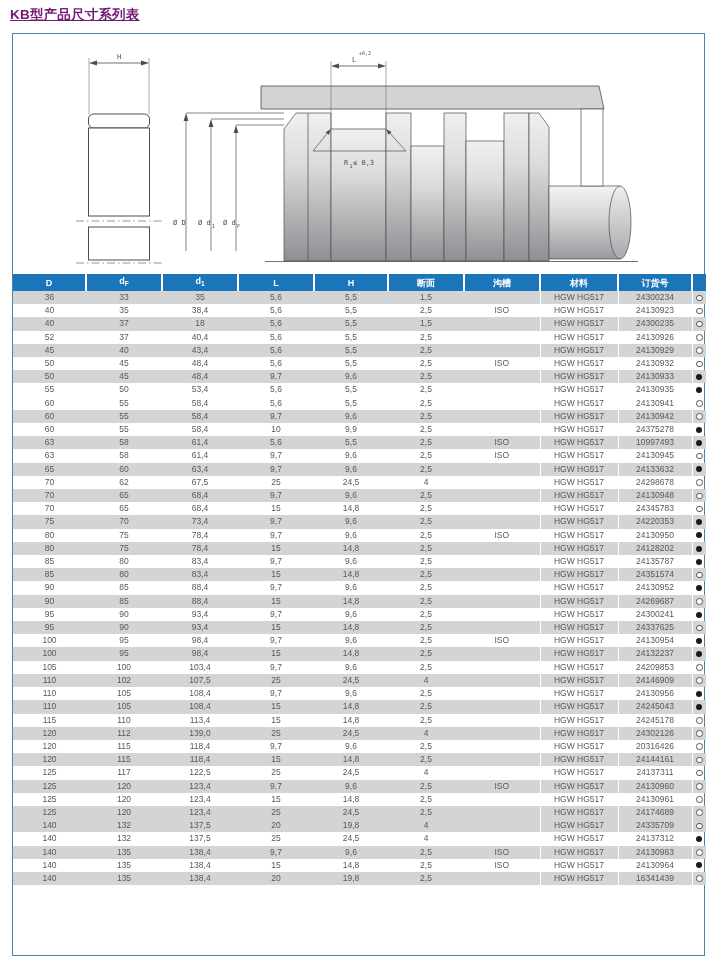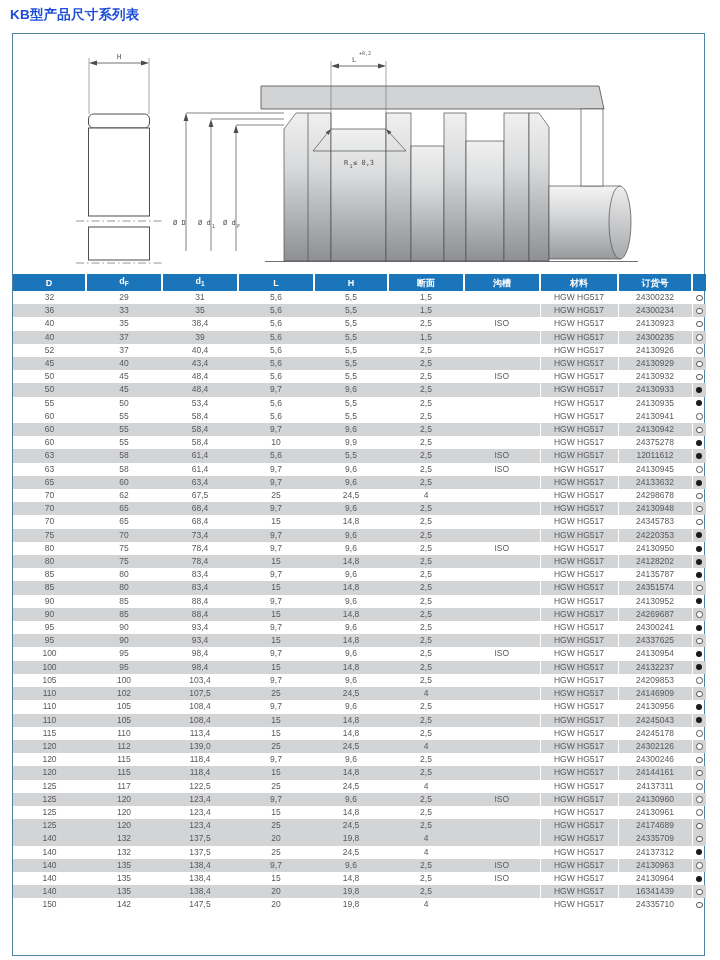--- a/index.html
+++ b/index.html
@@ -1,17 +1,17 @@
 <!DOCTYPE html>
 <html><head>
 <meta charset="utf-8">
 <style>
   html,body{margin:0;padding:0;width:720px;height:960px;overflow:hidden;background:#fff;
     font-family:"Liberation Sans",sans-serif;position:relative;}
-  .page-title{position:absolute;left:10px;top:6px;font-size:13.5px;font-weight:bold;color:#1d4ed8;letter-spacing:.2px;}
+  .page-title{position:absolute;left:10px;top:6px;font-size:13.5px;font-weight:bold;color:#701a75;letter-spacing:.2px;text-decoration:underline;}
   .content-box{position:absolute;left:12px;top:33px;width:693px;height:923px;border:1px solid #4d82a0;background:#fff;box-sizing:border-box;}
   .drawing-wrap{width:691px;height:240px;}
   table.dim-table{border-collapse:collapse;table-layout:fixed;width:691px;}
   .dim-table th{background:#1b75bb;color:#fff;font-size:9px;font-weight:bold;height:14px;padding:0;
     text-align:center;border-right:2px solid #fff;line-height:14px;}
   .dim-table th:last-child{border-right:none;}
   .dim-table td{font-size:8.5px;color:#58595b;height:13.2px;line-height:13.2px;text-align:center;padding:0;
     white-space:nowrap;overflow:hidden;}
   .dim-table tr.alt td{background:#d3d4d5;}
   .dim-table td:nth-child(8),.dim-table td:nth-child(9),.dim-table td:nth-child(10){border-left:1px solid #fff;}
@@ -152,32 +152,20 @@
         <th><span>L</span></th>
         <th><span>H</span></th>
         <th><span>断面</span></th>
         <th><span>沟槽</span></th>
         <th><span>材料</span></th>
         <th><span>订货号</span></th>
         <th></th>
       </tr>
     </thead>
     <tbody id="tbody">
-        <tr>
-          <td>32</td>
-          <td>29</td>
-          <td>31</td>
-          <td>5,6</td>
-          <td>5,5</td>
-          <td>1,5</td>
-          <td></td>
-          <td>HGW HG517</td>
-          <td>24300232</td>
-          <td><span class="dot dot-open"></span></td>
-        </tr>
         <tr class="alt">
           <td>36</td>
           <td>33</td>
           <td>35</td>
           <td>5,6</td>
           <td>5,5</td>
           <td>1,5</td>
           <td></td>
           <td>HGW HG517</td>
           <td>24300234</td>
@@ -191,21 +179,21 @@
           <td>5,5</td>
           <td>2,5</td>
           <td>ISO</td>
           <td>HGW HG517</td>
           <td>24130923</td>
           <td><span class="dot dot-open"></span></td>
         </tr>
         <tr class="alt">
           <td>40</td>
           <td>37</td>
-          <td>39</td>
+          <td>18</td>
           <td>5,6</td>
           <td>5,5</td>
           <td>1,5</td>
           <td></td>
           <td>HGW HG517</td>
           <td>24300235</td>
           <td><span class="dot dot-open"></span></td>
         </tr>
         <tr>
           <td>52</td>
@@ -305,21 +293,21 @@
         </tr>
         <tr class="alt">
           <td>63</td>
           <td>58</td>
           <td>61,4</td>
           <td>5,6</td>
           <td>5,5</td>
           <td>2,5</td>
           <td>ISO</td>
           <td>HGW HG517</td>
-          <td>12011612</td>
+          <td>10997493</td>
           <td><span class="dot dot-filled"></span></td>
         </tr>
         <tr>
           <td>63</td>
           <td>58</td>
           <td>61,4</td>
           <td>9,7</td>
           <td>9,6</td>
           <td>2,5</td>
           <td>ISO</td>
@@ -581,21 +569,21 @@
         </tr>
         <tr>
           <td>120</td>
           <td>115</td>
           <td>118,4</td>
           <td>9,7</td>
           <td>9,6</td>
           <td>2,5</td>
           <td></td>
           <td>HGW HG517</td>
-          <td>24300246</td>
+          <td>20316426</td>
           <td><span class="dot dot-open"></span></td>
         </tr>
         <tr class="alt">
           <td>120</td>
           <td>115</td>
           <td>118,4</td>
           <td>15</td>
           <td>14,8</td>
           <td>2,5</td>
           <td></td>
@@ -704,28 +692,16 @@
           <td>135</td>
           <td>138,4</td>
           <td>20</td>
           <td>19,8</td>
           <td>2,5</td>
           <td></td>
           <td>HGW HG517</td>
           <td>16341439</td>
           <td><span class="dot dot-open"></span></td>
         </tr>
-        <tr>
-          <td>150</td>
-          <td>142</td>
-          <td>147,5</td>
-          <td>20</td>
-          <td>19,8</td>
-          <td>4</td>
-          <td></td>
-          <td>HGW HG517</td>
-          <td>24335710</td>
-          <td><span class="dot dot-open"></span></td>
-        </tr>
       </tbody>
   </table>
 
 </div>
 
 </body></html>

